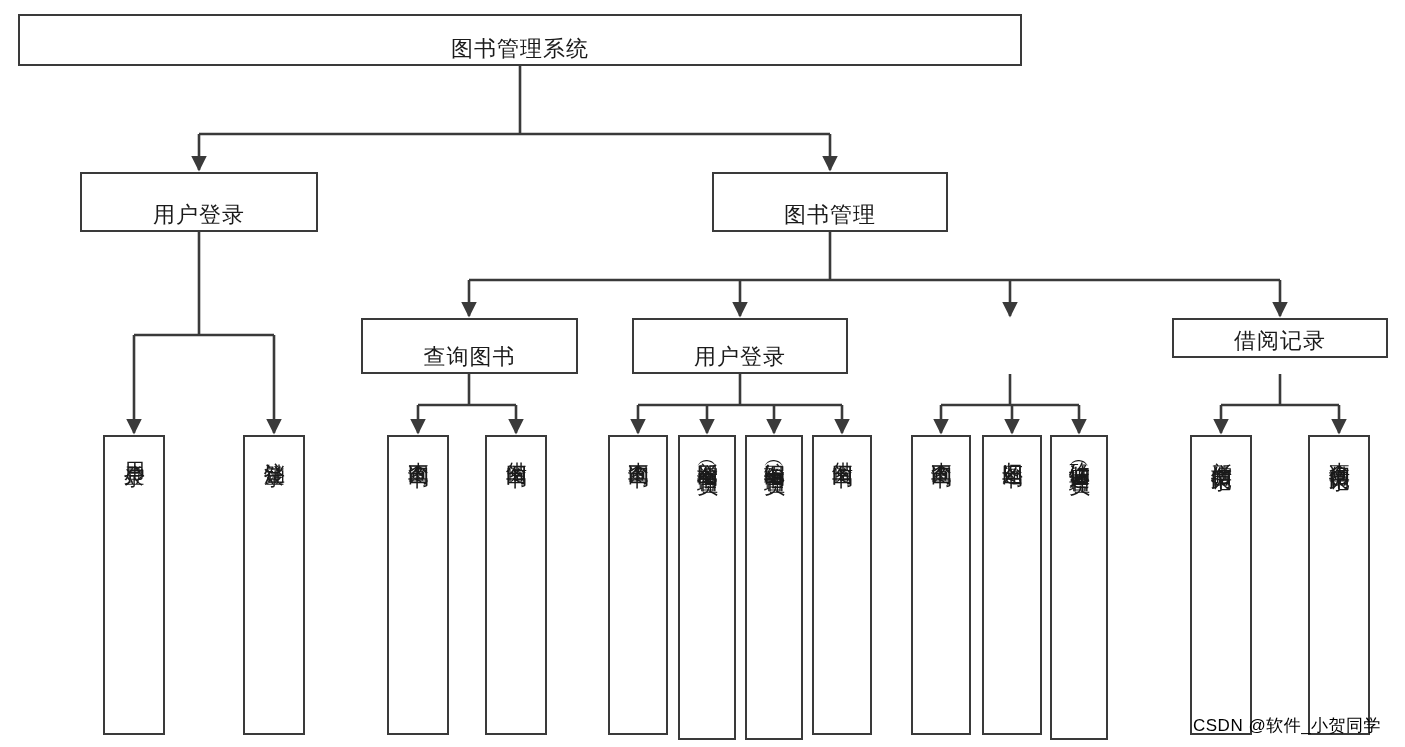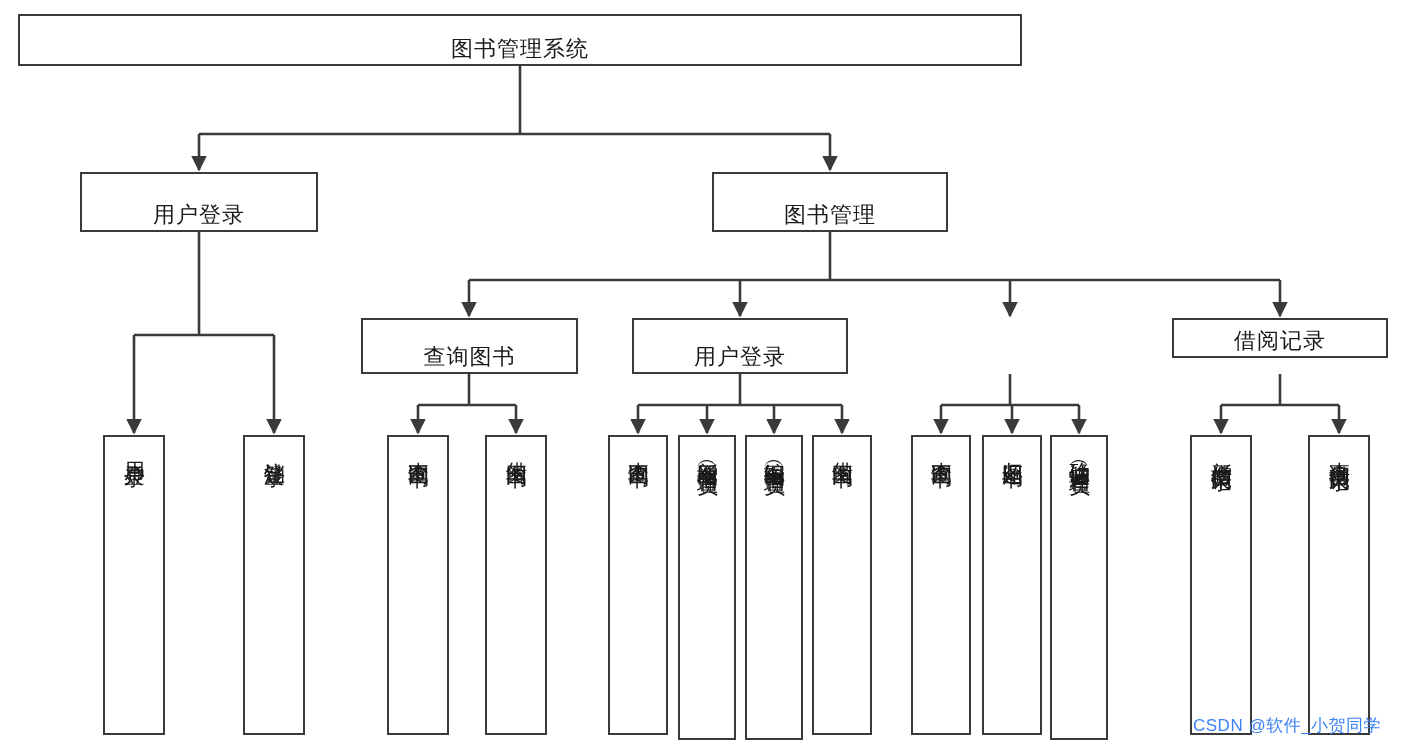--- a/index.html
+++ b/index.html
@@ -49,21 +49,21 @@
     text-orientation: upright;
     font-size: 21px;
     line-height: 1.18;
     letter-spacing: 2px;
     white-space: nowrap;
     color: #1a1a1a;
   }
   .watermark {
     position: absolute;
     font-size: 17px;
-    color: #3b82f6;
+    color: #000000;
     white-space: nowrap;
     letter-spacing: 0.5px;
   }
 </style>
 </head>
 <body>
 
 <div id="canvas">
 
   <svg class="wires" viewBox="0 0 1405 747" xmlns="http://www.w3.org/2000/svg">

